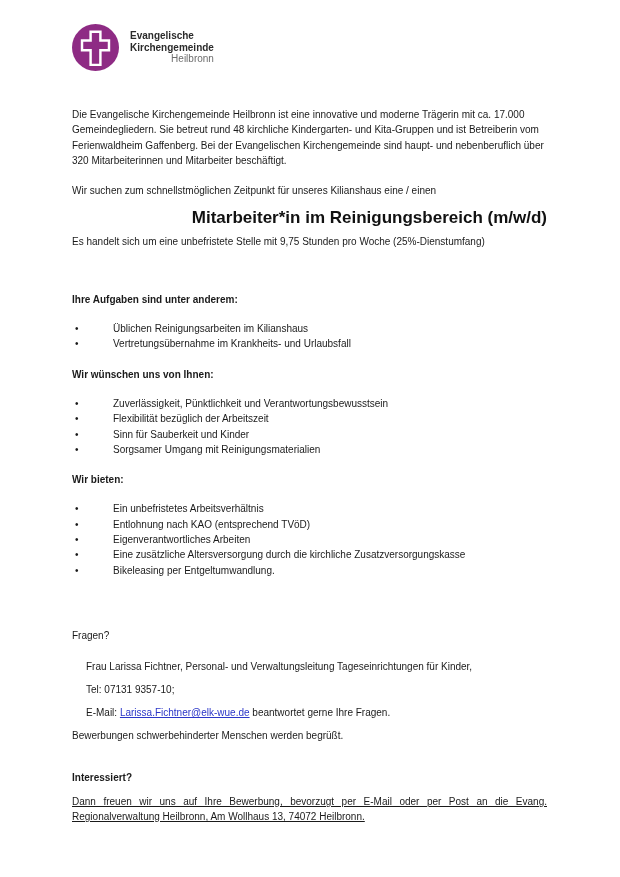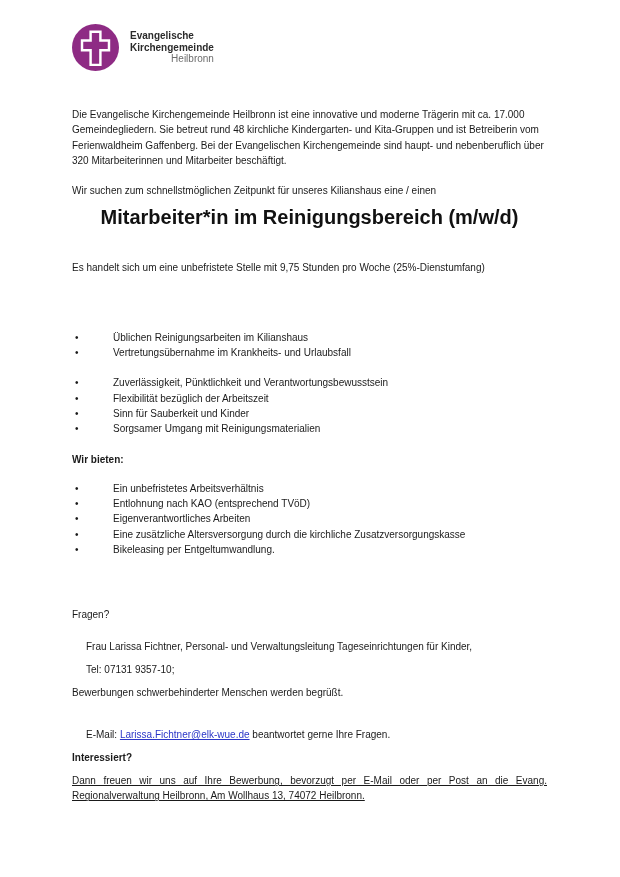--- a/index.html
+++ b/index.html
@@ -20,24 +20,24 @@
   .logo-mark { width: 47px; height: 47px; flex: 0 0 auto; }
   .logo-text { font-size: 10px; line-height: 11.8px; }
   .logo-text .l1, .logo-text .l2 { font-weight: bold; color: #2b2b2b; }
   .logo-text .l3 { color: #6d6d6d; text-align: right; }
   
   .bodytext, li { font-size: 10px; line-height: 15.3px; }
   p { margin: 0; }
   .p-intro   { margin-bottom: 15px; }
   .p-search  { margin-bottom: 7px; }
   h1.job-title {
-    font-size: 20px; line-height: 25px; font-weight: bold;
-    text-align: center; margin: 0 0 30px 0; color: #111;
+    font-size: 17px; line-height: 25px; font-weight: bold;
+    text-align: right; margin: 0 0 4px 0; color: #111;
   }
-  .p-details { margin-bottom: 54px; }
+  .p-details { margin-bottom: 42px; }
   .sec-heading { font-weight: bold; margin-bottom: 14px; }
   ul.bullets { list-style: none; margin: 0 0 15px 0; padding: 0; }
   ul.bullets li { display: flex; }
   ul.bullets .marker { width: 38px; flex: 0 0 auto; padding-left: 3px; }
   ul.bullets.last { margin-bottom: 50px; }
   .contact-heading { font-weight: normal; margin-bottom: 16px; }
   .contact-line { margin-bottom: 7.7px; padding-left: 14px; }
   .contact-note { margin-bottom: 27px; }
   .email-link { color: #2b36c8; text-decoration: underline; cursor: pointer; }
   .closing-heading { font-weight: bold; margin-bottom: 8px; }
@@ -61,31 +61,33 @@
   </div>
 
   <p class="bodytext p-intro">Die Evangelische Kirchengemeinde Heilbronn ist eine innovative und moderne Trägerin mit ca. 17.000 Gemeindegliedern. Sie betreut rund 48 kirchliche Kindergarten- und Kita-Gruppen und ist Betreiberin vom Ferienwaldheim Gaffenberg. Bei der Evangelischen Kirchengemeinde sind haupt- und nebenberuflich über 320 Mitarbeiterinnen und Mitarbeiter beschäftigt.</p>
 
   <p class="bodytext p-search">Wir suchen zum schnellstmöglichen Zeitpunkt für unseres Kilianshaus eine / einen</p>
 
   <h1 class="job-title">Mitarbeiter*in im Reinigungsbereich (m/w/d)</h1>
 
   <p class="bodytext p-details">Es handelt sich um eine unbefristete Stelle mit 9,75 Stunden pro Woche (25%-Dienstumfang)</p>
 
+  <p class="bodytext sec-heading">Ihre Aufgaben sind unter anderem:</p>
   <ul class="bullets">
     <li>
       <span class="marker">•</span>
       <span>Üblichen Reinigungsarbeiten im Kilianshaus</span>
     </li>
     <li>
       <span class="marker">•</span>
       <span>Vertretungsübernahme im Krankheits- und Urlaubsfall</span>
     </li>
   </ul>
 
+  <p class="bodytext sec-heading">Wir wünschen uns von Ihnen:</p>
   <ul class="bullets">
     <li>
       <span class="marker">•</span>
       <span>Zuverlässigkeit, Pünktlichkeit und Verantwortungsbewusstsein</span>
     </li>
     <li>
       <span class="marker">•</span>
       <span>Flexibilität bezüglich der Arbeitszeit</span>
     </li>
     <li>
@@ -118,19 +120,19 @@
     </li>
     <li>
       <span class="marker">•</span>
       <span>Bikeleasing per Entgeltumwandlung.</span>
     </li>
   </ul>
 
   <p class="bodytext contact-heading">Fragen?</p>
   <p class="bodytext contact-line">Frau Larissa Fichtner, Personal- und Verwaltungsleitung Tageseinrichtungen für Kinder,</p>
   <p class="bodytext contact-line">Tel: 07131 9357-10;</p>
+  <p class="bodytext contact-line"><span>E-Mail: </span><a class="email-link">Larissa.Fichtner@elk-wue.de</a><span> beantwortet gerne Ihre Fragen.</span></p>
   <p class="bodytext contact-note">Bewerbungen schwerbehinderter Menschen werden begrüßt.</p>
-  <p class="bodytext contact-line"><span>E-Mail: </span><a class="email-link">Larissa.Fichtner@elk-wue.de</a><span> beantwortet gerne Ihre Fragen.</span></p>
 
   <p class="bodytext closing-heading">Interessiert?</p>
   <p class="bodytext closing-text">Dann freuen wir uns auf Ihre Bewerbung, bevorzugt per E-Mail oder per Post an die Evang. Regionalverwaltung Heilbronn, Am Wollhaus 13, 74072 Heilbronn.</p>
 
 </div>
 
 </body></html>

